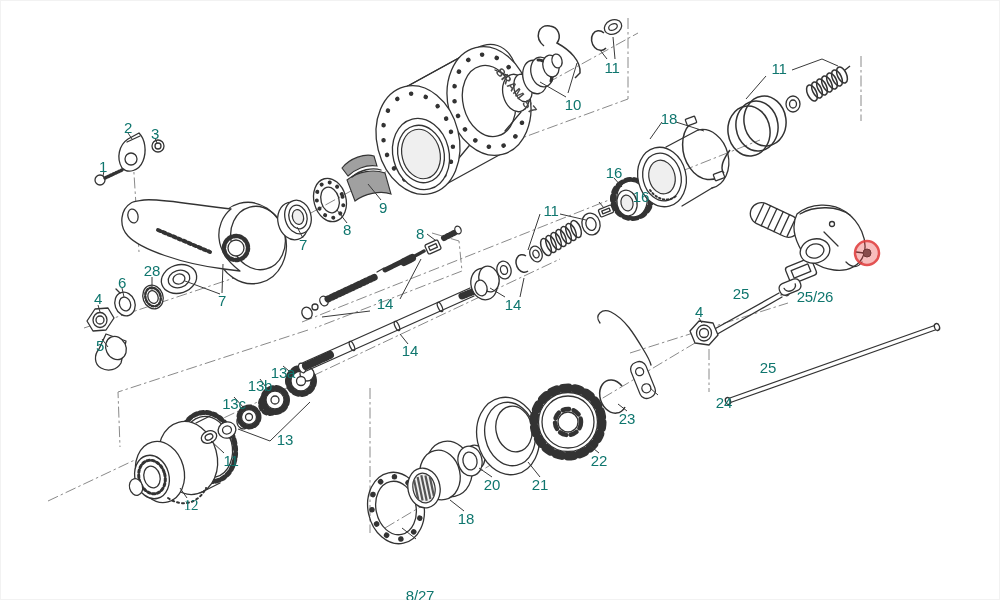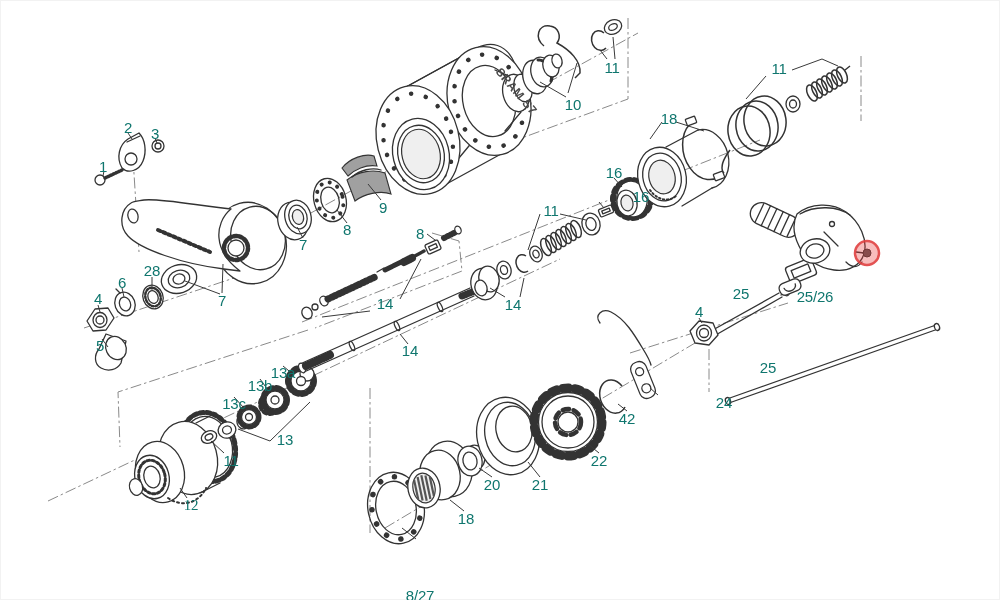--- a/index.html
+++ b/index.html
@@ -424,20 +424,20 @@
       <span class="part-label" style="left: 231px; top: 460px;">11</span>
       <span class="part-label" style="left: 234px; top: 403px;">13c</span>
       <span class="part-label" style="left: 260px; top: 385px;">13b</span>
       <span class="part-label" style="left: 283px; top: 372px;">13a</span>
       <span class="part-label" style="left: 285px; top: 439px;">13</span>
       <span class="part-label" style="left: 420px; top: 547px; margin-top: 48px;">8/27</span>
       <span class="part-label" style="left: 466px; top: 518px;">18</span>
       <span class="part-label" style="left: 492px; top: 484px;">20</span>
       <span class="part-label" style="left: 540px; top: 484px;">21</span>
       <span class="part-label" style="left: 599px; top: 460px;">22</span>
-      <span class="part-label" style="left: 627px; top: 418px;">42</span>
+      <span class="part-label" style="left: 627px; top: 418px;">23</span>
       <span class="part-label" style="left: 696px; top: 402px; margin-left: 28px;">24</span>
       <span class="part-label" style="left: 699px; top: 311px;">4</span>
       <span class="part-label" style="left: 741px; top: 293px;">25</span>
       <span class="part-label" style="left: 815px; top: 296px;">25/26</span>
       <span class="part-label" style="left: 768px; top: 367px;">25</span>
     </div>
 </div>
 
 </body></html>

